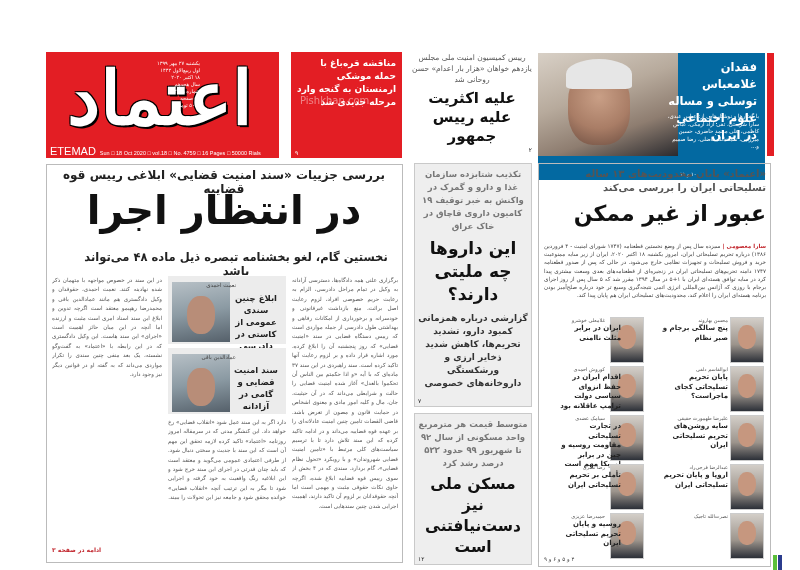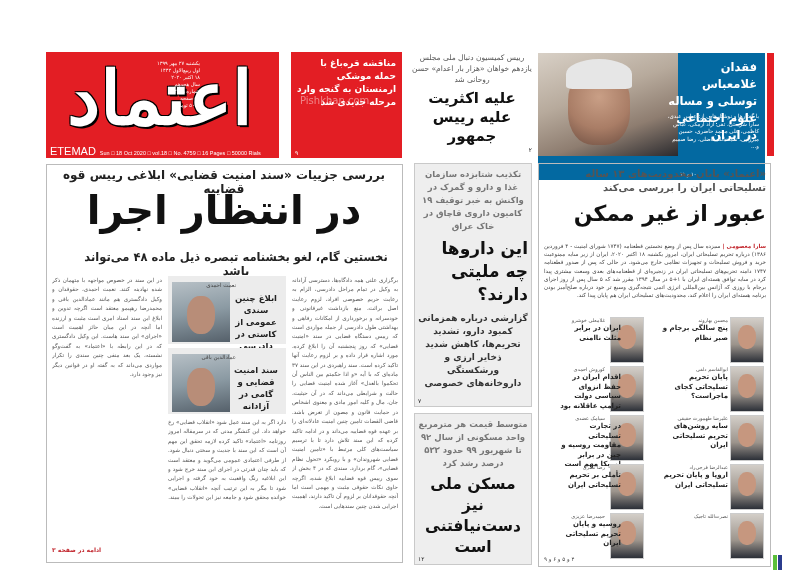--- a/index.html
+++ b/index.html
@@ -39,21 +39,21 @@
   .deck1{left:48px;top:250px;width:352px;text-align:center;font-size:11.5px;font-weight:bold;padding-left:24px;}
   .col{font-size:5.6px;line-height:9.4px;color:#555;text-align:justify;overflow:hidden;}
   .boxq{background:#ececec;}
   .boxq .name{position:absolute;right:50px;top:6px;font-size:5.5px;color:#444;}
   .boxq .q{position:absolute;right:4px;top:16px;width:70px;font-size:8.5px;line-height:12px;font-weight:bold;text-align:center;color:#222;}
   .boxq .ph{position:absolute;left:4px;top:6px;width:58px;height:68px;background:linear-gradient(170deg,#b7c0c6 0%,#8b9aa3 50%,#55606a 100%);}
   .boxq .ph .fc{position:absolute;left:15px;top:14px;width:28px;height:38px;border-radius:45%;background:#b88d78;}
   .cont{font-size:6px;color:#c2262d;font-weight:bold;}
   .mbox1{left:414px;top:163px;width:118px;height:244px;background:#eeeeee;border:1px solid #c9c9c9;text-align:center;padding:4px 3px;}
   .mbox1 .kick{font-size:8.5px;line-height:13px;color:#777;font-weight:bold;}
-  .mbox1 .big{font-size:17px;line-height:23px;font-weight:bold;color:#111;margin:4px 0 6px 0;text-align:right;}
+  .mbox1 .big{font-size:17px;line-height:23px;font-weight:bold;color:#111;margin:4px 0 6px 0;}
   .mbox1 .sub{font-size:9px;line-height:13px;color:#333;font-weight:bold;}
   .mbox1 .pg{position:absolute;left:3px;bottom:2px;font-size:6px;}
   .mbox2{left:414px;top:413px;width:118px;height:152px;background:#eeeeee;border:1px solid #c9c9c9;text-align:center;padding:4px 3px;}
   .mbox2 .kick{font-size:8.5px;line-height:13px;color:#777;font-weight:bold;}
   .mbox2 .big{font-size:15.5px;line-height:21px;font-weight:bold;color:#111;margin-top:4px;}
   .mbox2 .pg{position:absolute;left:3px;bottom:2px;font-size:6px;}
   
   .frameR{left:538px;top:163px;width:233px;height:404px;border:1px solid #bbb;}
   .rkick{left:544px;top:167px;width:222px;text-align:right;font-size:10px;line-height:14px;font-weight:bold;color:#555;}
   .rhead{left:544px;top:198px;width:222px;text-align:right;font-size:22px;line-height:32px;font-weight:bold;color:#111;}
@@ -86,21 +86,21 @@
 </div>
 <div class="abs mast-en"><b>ETEMAD</b><span>Sun □ 18 Oct 2020 □ vol.18 □ No. 4759 □ 16 Pages □ 50000 Rials</span></div>
 
 <div class="abs teaser">
   <div class="kick">مناقشه قره‌باغ با حمله موشکی ارمنستان به گنجه وارد مرحله جدیدی شد</div>
   <div class="pg">۹</div>
 </div>
 <div class="abs watermark">Pishkhan.com</div>
 
 <div class="abs midtop">
-  <div class="kick">رییس کمیسیون دنبال ملی مجلس یازدهم خواهان «هزار بار اعدام» حسن روحانی شد</div>
+  <div class="kick">رییس کمیسیون امنیت ملی مجلس یازدهم خواهان «هزار بار اعدام» حسن روحانی شد</div>
   <div class="big">علیه اکثریت علیه رییس جمهور</div>
   <div class="pg">۲</div>
 </div>
 
 <div class="abs obit">
   <div class="photo">
       <div class="face"></div>
       <div class="hair"></div>
     </div>
   <div class="title">فقدان غلامعباس توسلی و مساله علوم اجتماعی در ایران</div>

